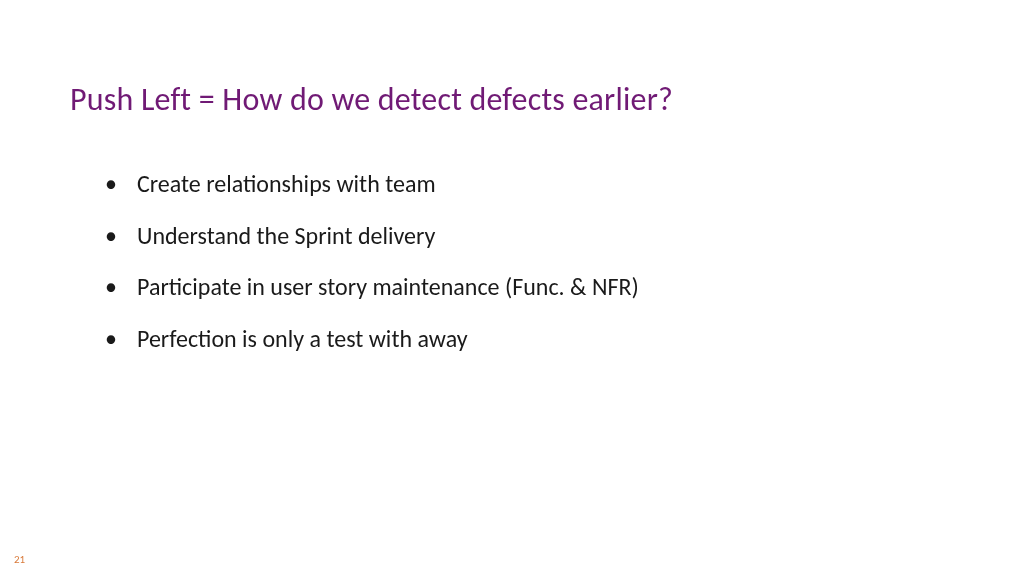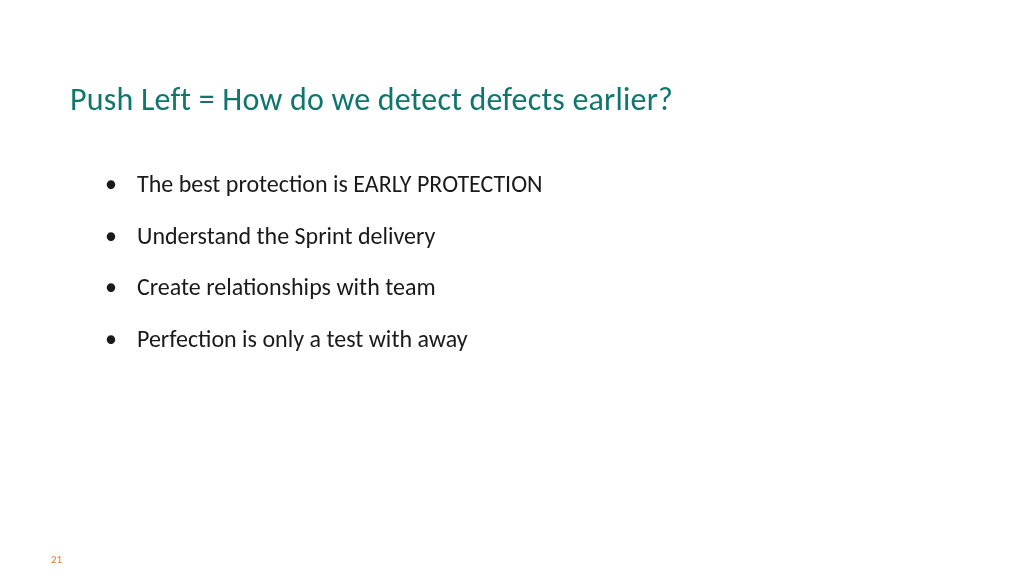--- a/index.html
+++ b/index.html
@@ -15,21 +15,21 @@
       position: relative;
       overflow: hidden;
     }
     .slide {
       width: 100%;
       height: 100%;
       padding: 80px 70px 40px 70px;
       position: relative;
     }
     .title {
-      color: #0f766e;
+      color: #701a75;
       font-size: 32px;
       font-weight: 400;
       margin-bottom: 48px;
       letter-spacing: 0.2px;
     }
     .bullets {
       list-style: none;
       padding-left: 35px;
     }
     .bullets li {
@@ -49,28 +49,27 @@
       color: #1a1a1a;
       font-size: 24px;
     }
     .page-number {
       position: absolute;
       left: 14px;
       bottom: 10px;
       color: #d97a3a;
       font-size: 11px;
       font-weight: 400;
-      margin-left: 37px;
     }
   </style>
 </head>
 <body>
 
 <div class="slide">
   <h1 class="title">Push Left = How do we detect defects earlier?</h1>
   <ul class="bullets">
-    <li>The best protection is EARLY PROTECTION</li>
+    <li>Create relationships with team</li>
     <li>Understand the Sprint delivery</li>
-    <li>Create relationships with team</li>
+    <li>Participate in user story maintenance (Func. &amp; NFR)</li>
     <li>Perfection is only a test with away</li>
   </ul>
   <div class="page-number">21</div>
 </div>
 
 </body></html>

